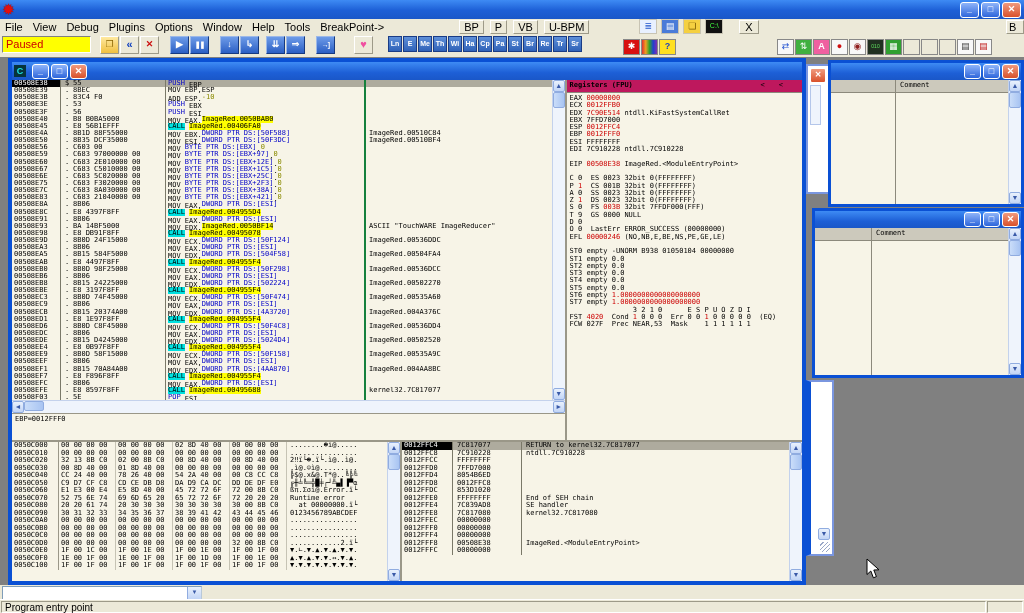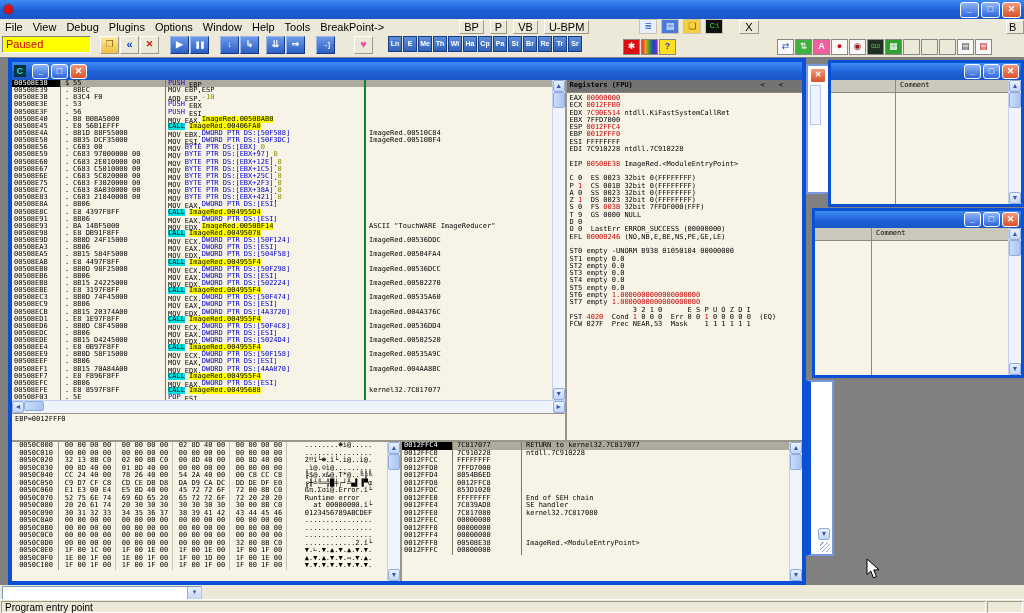--- a/index.html
+++ b/index.html
@@ -95,37 +95,37 @@
   .sbh{height:12px;background:#EFF4FC;border-top:1px solid #C4D2EC;display:flex;}
   .sbb{width:12px;height:12px;background:linear-gradient(180deg,#E9F1FD,#C2D5F6);border:1px solid #90ACE0;
     color:#3A5AA8;font-size:7px;line-height:10px;text-align:center;border-radius:2px;box-sizing:border-box;}
   .sbt{width:12px;height:16px;background:linear-gradient(90deg,#CADDF9,#A8C4F2);border:1px solid #90ACE0;
     border-radius:2px;box-sizing:border-box;}
   .sbfill{flex:1;}
   .info-pane{height:25px;border-top:1px solid #9A9788;background:#F7F4E7;font-size:7px;
     padding:1px 0 0 3px;white-space:pre;}
   
   .regs{width:236px;border-left:2px solid #9A9788;display:flex;flex-direction:column;background:#F7F4E7;}
-  .pane-hdr{height:11px;background:#737373;border-bottom:1px solid #8C897C;font-size:7px;font-weight:bold;
+  .pane-hdr{height:11px;background:#be185d;border-bottom:1px solid #8C897C;font-size:7px;font-weight:bold;
     padding:1px 3px 0 3px;display:flex;white-space:pre;}
   .pane-hdr .ph-btn{margin-left:14px;font-weight:normal;}
   #reg-lines{flex:1;padding:2px 0 0 3px;overflow:hidden;}
   .rline{height:7.3px;line-height:7.3px;font-size:7px;white-space:pre;}
   .red{color:#CC0000;}
   
   .rowB{display:flex;height:141px;border-top:2px solid #9A9788;}
   .dump{width:388px;display:flex;flex-direction:column;}
   .dump-hdr{display:flex;height:11px;background:#CCC9BC;border-bottom:1px solid #8C897C;
     font-size:7px;font-weight:bold;}
   .dump-hdr span{padding:1px 0 0 3px;box-sizing:border-box;}
   .dh-addr{width:45px;border-right:1px solid #8C897C;}
   .dh-hex{width:232px;border-right:1px solid #8C897C;}
   .dh-ascii{flex:1;}
   .dump-body{flex:1;display:flex;overflow:hidden;}
-  #dump-rows{flex:1;overflow:hidden;text-align:center;}
+  #dump-rows{flex:1;overflow:hidden;}
   .hrow{display:flex;height:7.5px;line-height:7.5px;font-size:7px;white-space:pre;}
   .h-addr{width:44px;border-right:1px solid #9A9788;padding-left:2px;}
   .h-group{width:57px;border-right:1px solid #C6C3B4;padding-left:2px;box-sizing:border-box;}
   .h-group:last-of-type{border-right:1px solid #9A9788;}
   .h-ascii{flex:1;padding-left:3px;}
   .stack{flex:1;border-left:2px solid #9A9788;display:flex;overflow:hidden;}
   #stack-rows{flex:1;overflow:hidden;background:#F7F4E7;}
   .srow{display:flex;height:7.5px;line-height:7.5px;font-size:7px;white-space:pre;}
   .s-addr{width:48px;border-right:1px solid #7A7868;padding-left:2px;}
   .s-val{width:64px;border-right:1px solid #7A7868;padding-left:4px;}

